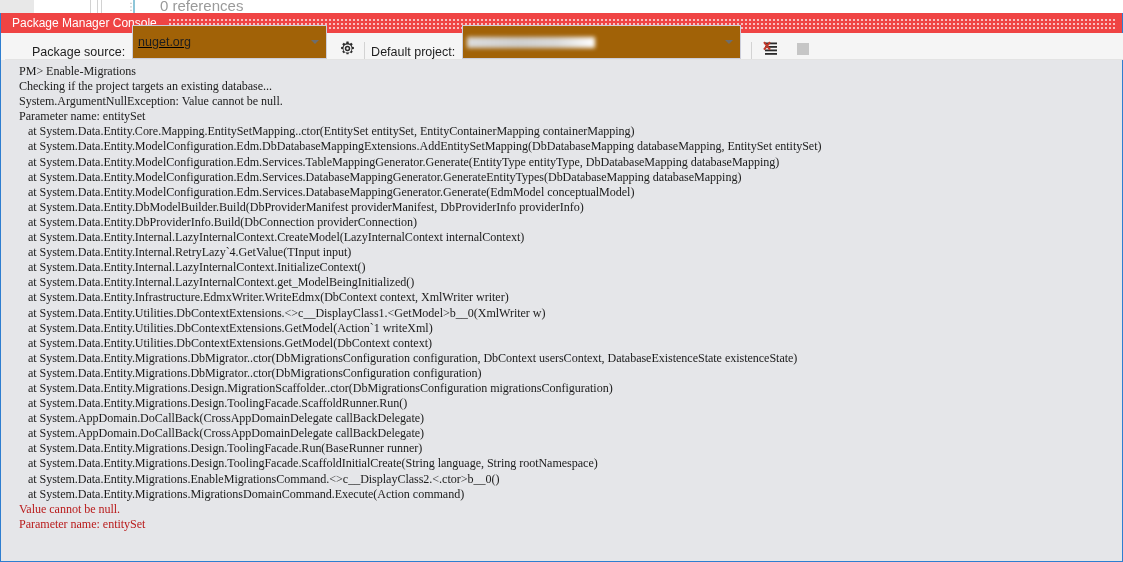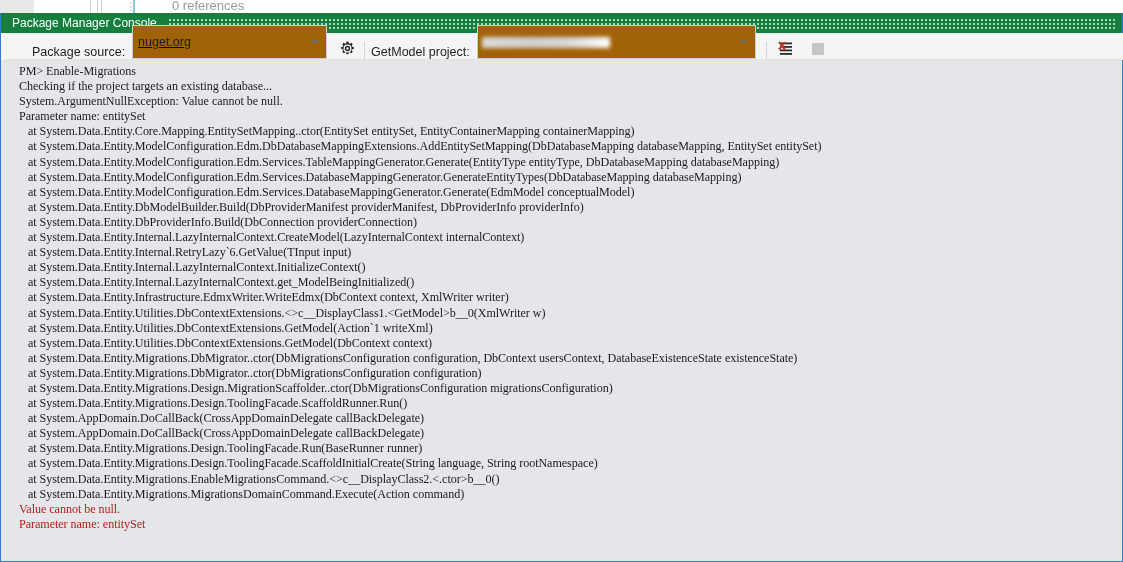--- a/index.html
+++ b/index.html
@@ -40,41 +40,41 @@
     position: absolute; left: 126px; top: 1px;
     font-size: 10px; color: #b0b0b0; line-height: 11px;
     letter-spacing: 0px;
   }
   .sliver-caretline {
     position: absolute; left: 133px; top: 0;
     width: 2px; height: 13px;
     background: #8ec6d8;
   }
   .sliver-codelens {
-    position: absolute; left: 172px; top: -1px;
-    font-size: 13px; color: #9a9a9a;
+    position: absolute; left: 160px; top: -1px;
+    font-size: 15px; color: #9a9a9a;
     line-height: 13px;
     white-space: nowrap;
   }
 
   
   .toolwindow {
     position: absolute; left: 0; top: 13px;
     width: 1123px; height: 549px;
     background: #f5f5f5;
     border-left: 1px solid #2e7ed0;
     border-right: 1px solid #2e7ed0;
     border-bottom: 1px solid #2e7ed0;
     box-sizing: border-box;
   }
 
   .titlebar {
     position: absolute; left: 0; top: 0;
     width: 100%; height: 20px;
-    background: #15803d;
+    background: #ef4444;
     display: flex;
     align-items: center;
     overflow: hidden;
   }
   .titlebar-text {
     color: #ffffff;
     font-size: 12px;
     padding-left: 11px;
     white-space: nowrap;
     line-height: 20px;
@@ -214,21 +214,21 @@
 
       <div class="tb-btn gear-wrap">
         <svg width="15" height="15" viewBox="0 0 16 16">
           <path fill="#2b2b2b" d="M8 5.1A2.9 2.9 0 1 0 8 10.9 2.9 2.9 0 1 0 8 5.1zm0 1.6a1.3 1.3 0 1 1 0 2.6 1.3 1.3 0 0 1 0-2.6z"></path>
           <path fill="#2b2b2b" d="M9.1 0.6H6.9l-0.3 1.8c-0.4 0.13-0.78 0.29-1.13 0.5L3.97 1.84 2.42 3.39l1.06 1.5c-0.2 0.35-0.37 0.73-0.49 1.13L1.2 6.3v2.2l1.79 0.28c0.12 0.4 0.29 0.78 0.49 1.13l-1.06 1.5 1.55 1.55 1.5-1.06c0.35 0.21 0.73 0.37 1.13 0.5l0.3 1.8h2.2l0.3-1.8c0.4-0.13 0.78-0.29 1.13-0.5l1.5 1.06 1.55-1.55-1.06-1.5c0.2-0.35 0.37-0.73 0.49-1.13l1.79-0.28V6.3l-1.79-0.28c-0.12-0.4-0.29-0.78-0.49-1.13l1.06-1.5-1.55-1.55-1.5 1.06c-0.35-0.21-0.73-0.37-1.13-0.5L9.1 0.6zm-1.1 3.1a4.3 4.3 0 1 1 0 8.6 4.3 4.3 0 0 1 0-8.6z"></path>
         </svg>
       </div>
 
       <div class="tb-sep"></div>
 
-      <span class="tb-label">GetModel project:</span>
+      <span class="tb-label">Default project:</span>
 
       <div class="combo proj">
         <span class="combo-value redacted" title="Select project"></span>
         <span class="combo-arrow"></span>
       </div>
 
       <div class="tb-sep" style="margin-left:10px;"></div>
 
       <div class="tb-btn clear-wrap">
         <svg width="16" height="15" viewBox="0 0 16 15">
@@ -251,21 +251,21 @@
         <div class="line">System.ArgumentNullException: Value cannot be null.</div>
         <div class="line">Parameter name: entitySet</div>
         <div class="line">   at System.Data.Entity.Core.Mapping.EntitySetMapping..ctor(EntitySet entitySet, EntityContainerMapping containerMapping)</div>
         <div class="line">   at System.Data.Entity.ModelConfiguration.Edm.DbDatabaseMappingExtensions.AddEntitySetMapping(DbDatabaseMapping databaseMapping, EntitySet entitySet)</div>
         <div class="line">   at System.Data.Entity.ModelConfiguration.Edm.Services.TableMappingGenerator.Generate(EntityType entityType, DbDatabaseMapping databaseMapping)</div>
         <div class="line">   at System.Data.Entity.ModelConfiguration.Edm.Services.DatabaseMappingGenerator.GenerateEntityTypes(DbDatabaseMapping databaseMapping)</div>
         <div class="line">   at System.Data.Entity.ModelConfiguration.Edm.Services.DatabaseMappingGenerator.Generate(EdmModel conceptualModel)</div>
         <div class="line">   at System.Data.Entity.DbModelBuilder.Build(DbProviderManifest providerManifest, DbProviderInfo providerInfo)</div>
         <div class="line">   at System.Data.Entity.DbProviderInfo.Build(DbConnection providerConnection)</div>
         <div class="line">   at System.Data.Entity.Internal.LazyInternalContext.CreateModel(LazyInternalContext internalContext)</div>
-        <div class="line">   at System.Data.Entity.Internal.RetryLazy`6.GetValue(TInput input)</div>
+        <div class="line">   at System.Data.Entity.Internal.RetryLazy`4.GetValue(TInput input)</div>
         <div class="line">   at System.Data.Entity.Internal.LazyInternalContext.InitializeContext()</div>
         <div class="line">   at System.Data.Entity.Internal.LazyInternalContext.get_ModelBeingInitialized()</div>
         <div class="line">   at System.Data.Entity.Infrastructure.EdmxWriter.WriteEdmx(DbContext context, XmlWriter writer)</div>
         <div class="line">   at System.Data.Entity.Utilities.DbContextExtensions.&lt;&gt;c__DisplayClass1.&lt;GetModel&gt;b__0(XmlWriter w)</div>
         <div class="line">   at System.Data.Entity.Utilities.DbContextExtensions.GetModel(Action`1 writeXml)</div>
         <div class="line">   at System.Data.Entity.Utilities.DbContextExtensions.GetModel(DbContext context)</div>
         <div class="line">   at System.Data.Entity.Migrations.DbMigrator..ctor(DbMigrationsConfiguration configuration, DbContext usersContext, DatabaseExistenceState existenceState)</div>
         <div class="line">   at System.Data.Entity.Migrations.DbMigrator..ctor(DbMigrationsConfiguration configuration)</div>
         <div class="line">   at System.Data.Entity.Migrations.Design.MigrationScaffolder..ctor(DbMigrationsConfiguration migrationsConfiguration)</div>
         <div class="line">   at System.Data.Entity.Migrations.Design.ToolingFacade.ScaffoldRunner.Run()</div>

